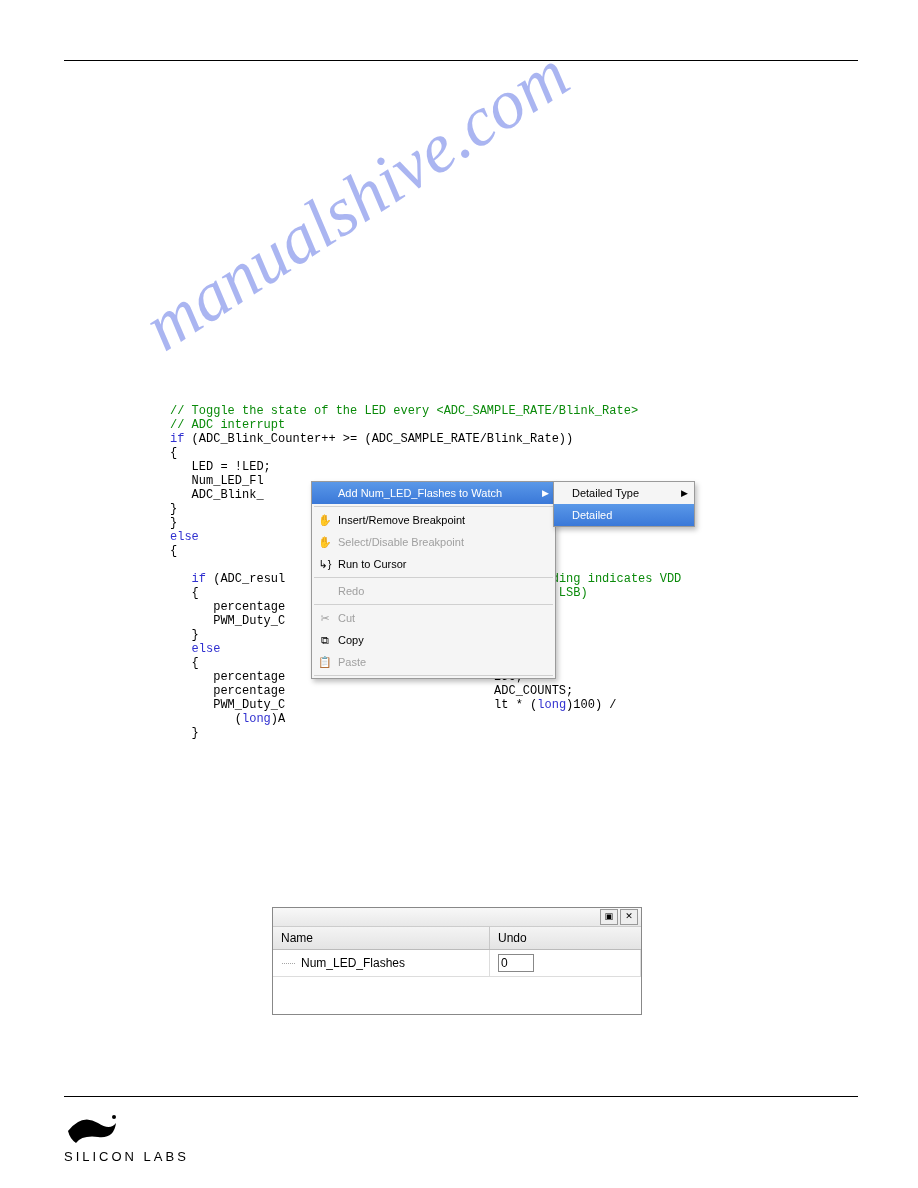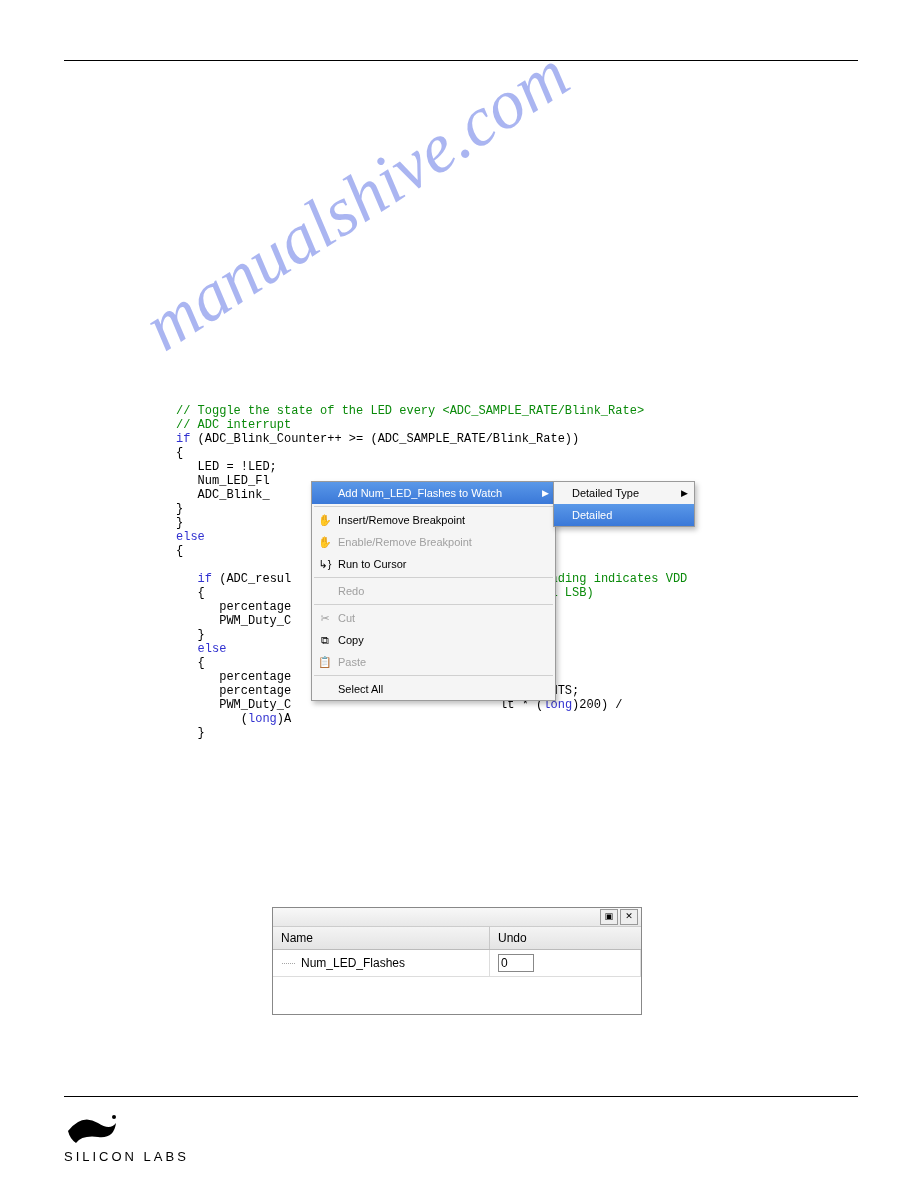--- a/index.html
+++ b/index.html
@@ -18,21 +18,21 @@
     height: 100%;
     box-sizing: border-box;
   }
   .top-rule {
     border: none;
     border-top: 1.5px solid #000;
     margin: 30px 0 0 0;
   }
   .code-area {
     position: absolute;
-    left: 176px;
+    left: 170px;
     top: 390px;
     font-family: "Courier New", monospace;
     font-size: 12px;
     line-height: 14px;
     white-space: pre;
   }
   .comment { color: #0a8a0a; }
   .kw { color: #3030d0; }
   .context-menu {
     position: absolute;
@@ -215,39 +215,39 @@
 
 <span class="kw">   if</span><span> (ADC_resul</span>                              <span class="comment">max reading indicates VDD</span>
 <span>   {</span>                                         <span class="comment">(VDD - 1 LSB)</span>
 <span>      percentage</span>
 <span>      PWM_Duty_C</span>
 <span>   }</span>
 <span class="kw">   else</span>
 <span>   {</span>
 <span>      percentage</span>                             <span>256;</span>
 <span>      percentage</span>                             <span>ADC_COUNTS;</span>
-<span>      PWM_Duty_C</span>                             <span>lt * (</span><span class="kw">long</span><span>)200) /</span>
+<span>      PWM_Duty_C</span>                             <span>lt * (</span><span class="kw">long</span><span>)100) /</span>
 <span>         (</span><span class="kw">long</span><span>)A</span>
 <span>   }</span>
   </div>
 
   <div class="context-menu">
     <div class="cm-row hl">
       <span class="cm-icon"></span>
       <span class="cm-label">Add Num_LED_Flashes to Watch</span>
       <span class="cm-arrow">▶</span>
     </div>
     <div class="cm-sep"></div>
     <div class="cm-row">
       <span class="cm-icon">✋</span>
       <span class="cm-label">Insert/Remove Breakpoint</span>
     </div>
     <div class="cm-row cm-disabled">
       <span class="cm-icon">✋</span>
-      <span class="cm-label">Enable/Remove Breakpoint</span>
+      <span class="cm-label">Select/Disable Breakpoint</span>
     </div>
     <div class="cm-row">
       <span class="cm-icon">↳}</span>
       <span class="cm-label">Run to Cursor</span>
     </div>
     <div class="cm-sep"></div>
     <div class="cm-row cm-disabled">
       <span class="cm-icon"></span>
       <span class="cm-label">Redo</span>
     </div>
@@ -258,24 +258,20 @@
     </div>
     <div class="cm-row">
       <span class="cm-icon">⧉</span>
       <span class="cm-label">Copy</span>
     </div>
     <div class="cm-row cm-disabled">
       <span class="cm-icon">📋</span>
       <span class="cm-label">Paste</span>
     </div>
     <div class="cm-sep"></div>
-    <div class="cm-row">
-      <span class="cm-icon"></span>
-      <span class="cm-label">Select All</span>
-    </div>
 
     <div class="submenu">
       <div class="cm-row">
         <span class="cm-label">Detailed Type</span>
         <span class="cm-arrow" style="color:#000;">▶</span>
       </div>
       <div class="cm-row hl">
         <span class="cm-label">Detailed</span>
       </div>
     </div>

